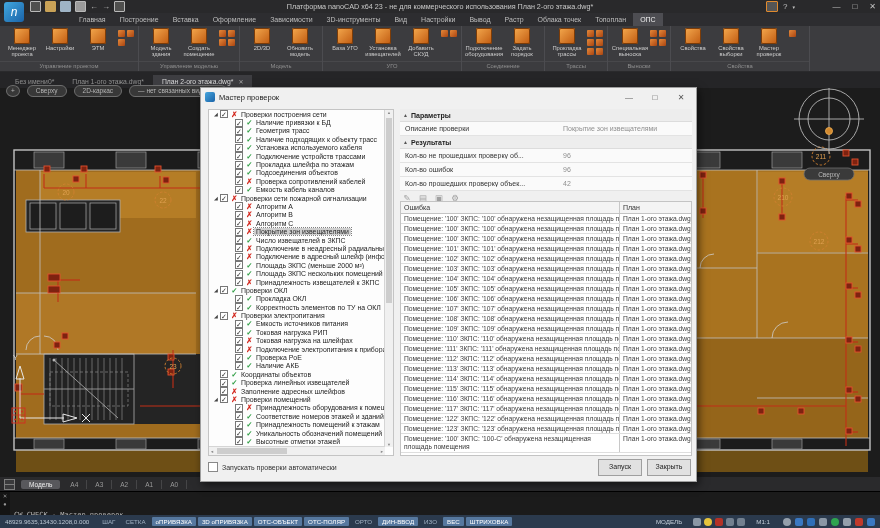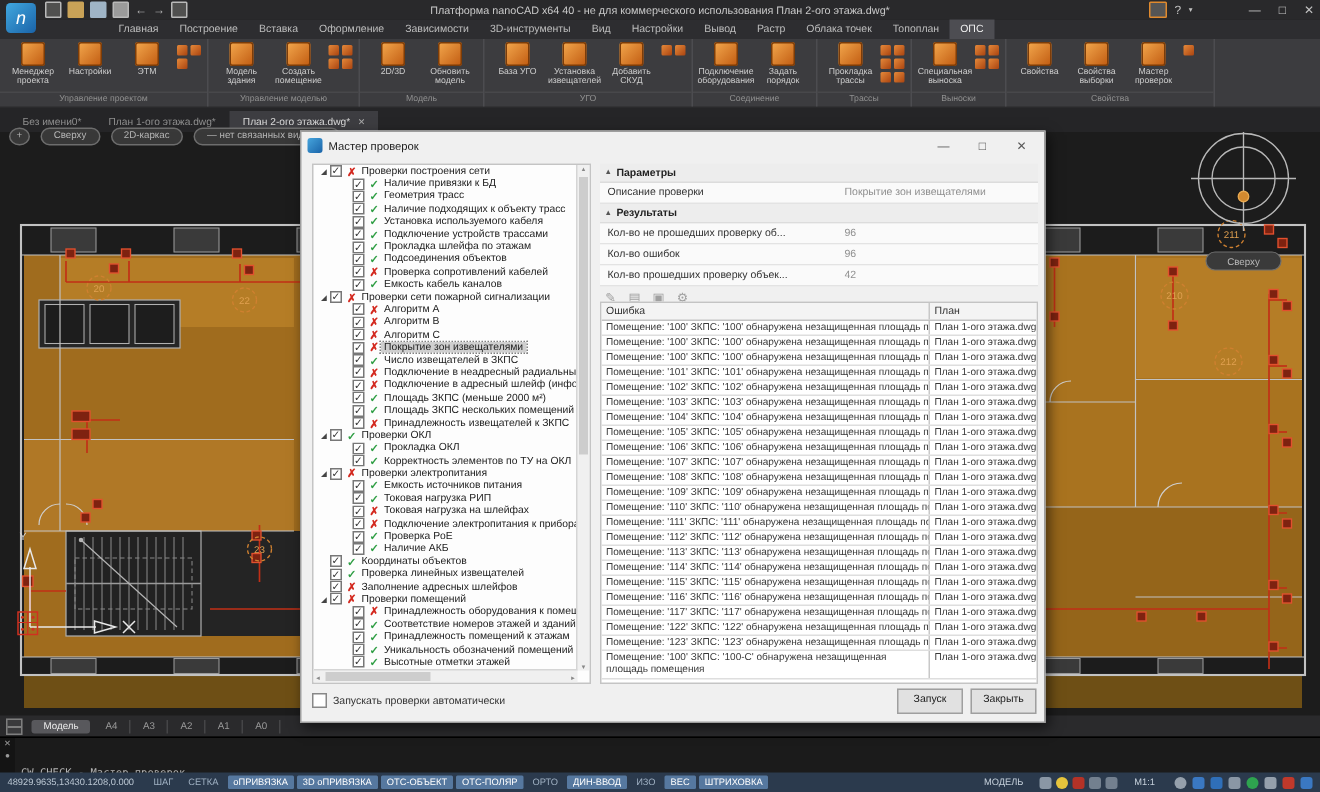--- a/index.html
+++ b/index.html
@@ -134,21 +134,21 @@
     <div class="logo">n</div>
     <div class="qat">
       <div class="qi"></div>
       <div class="qi fold"></div>
       <div class="qi flop"></div>
       <div class="qi prn"></div>
       <span class="qarr">←</span>
       <span class="qarr">→</span>
       <div class="qi"></div>
     </div>
-    <span class="wtitle">Платформа nanoCAD x64 40 - не для коммерческого использования План 2-ого этажа.dwg*</span>
+    <span class="wtitle">Платформа nanoCAD x64 23 - не для коммерческого использования План 2-ого этажа.dwg*</span>
     <div class="hgrp">
       <div class="oicon"></div>
       <span>?</span>
       <span style="font-size:5px">▾</span>
     </div>
     <div class="wbtns">
       <span>—</span>
       <span>□</span>
       <span>✕</span>
     </div>

